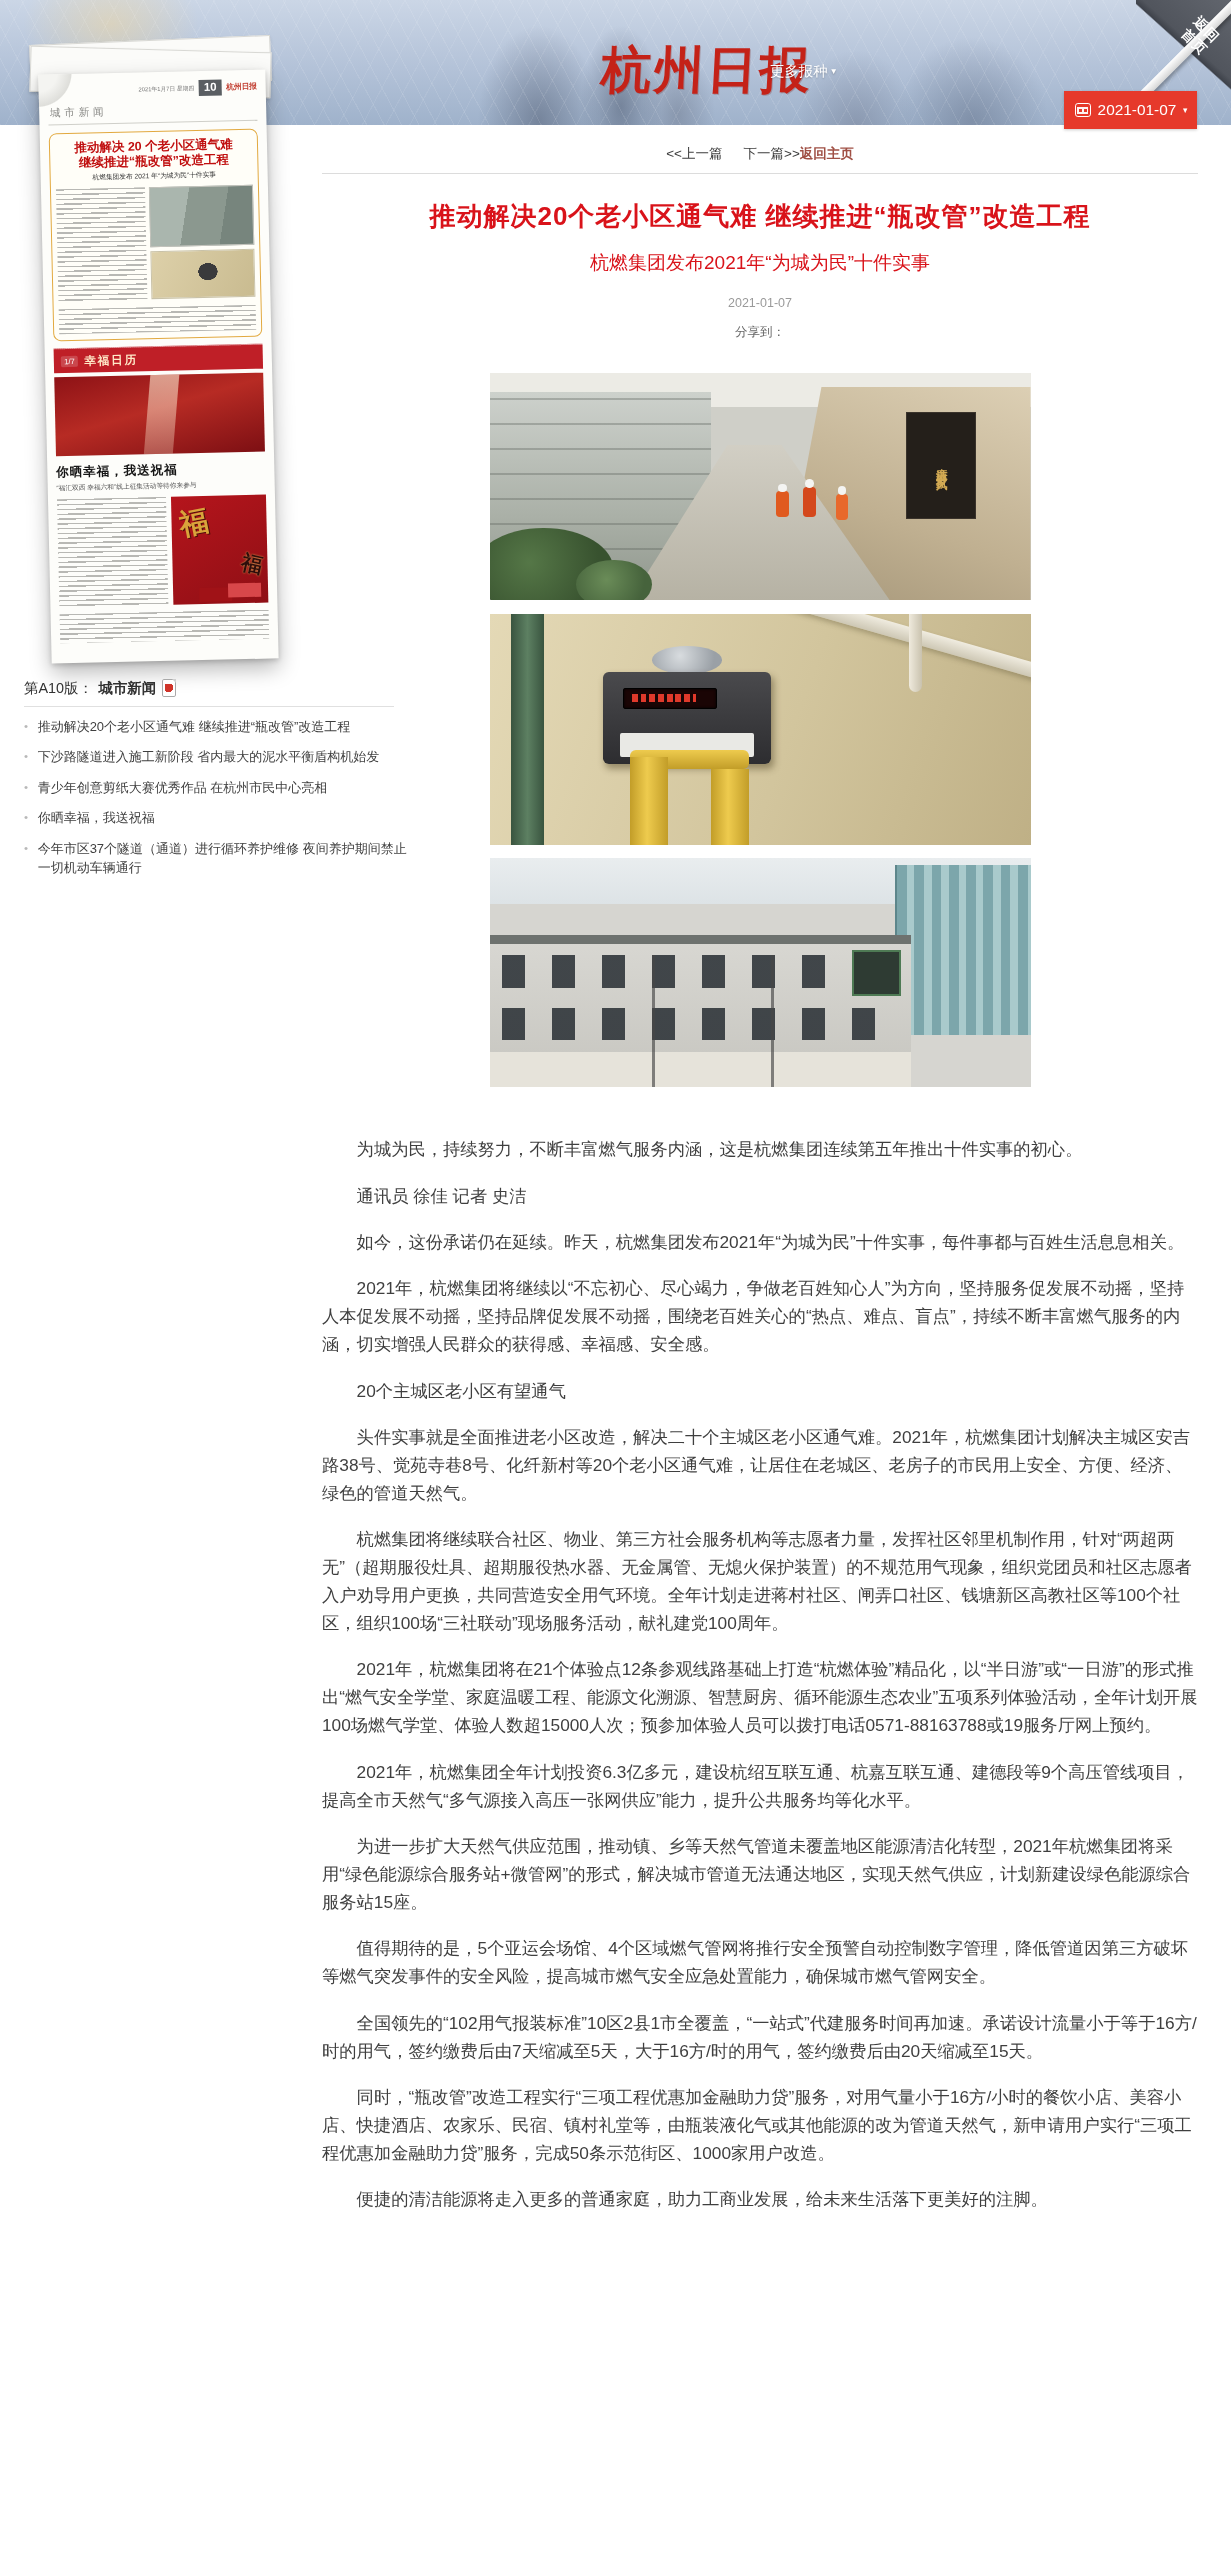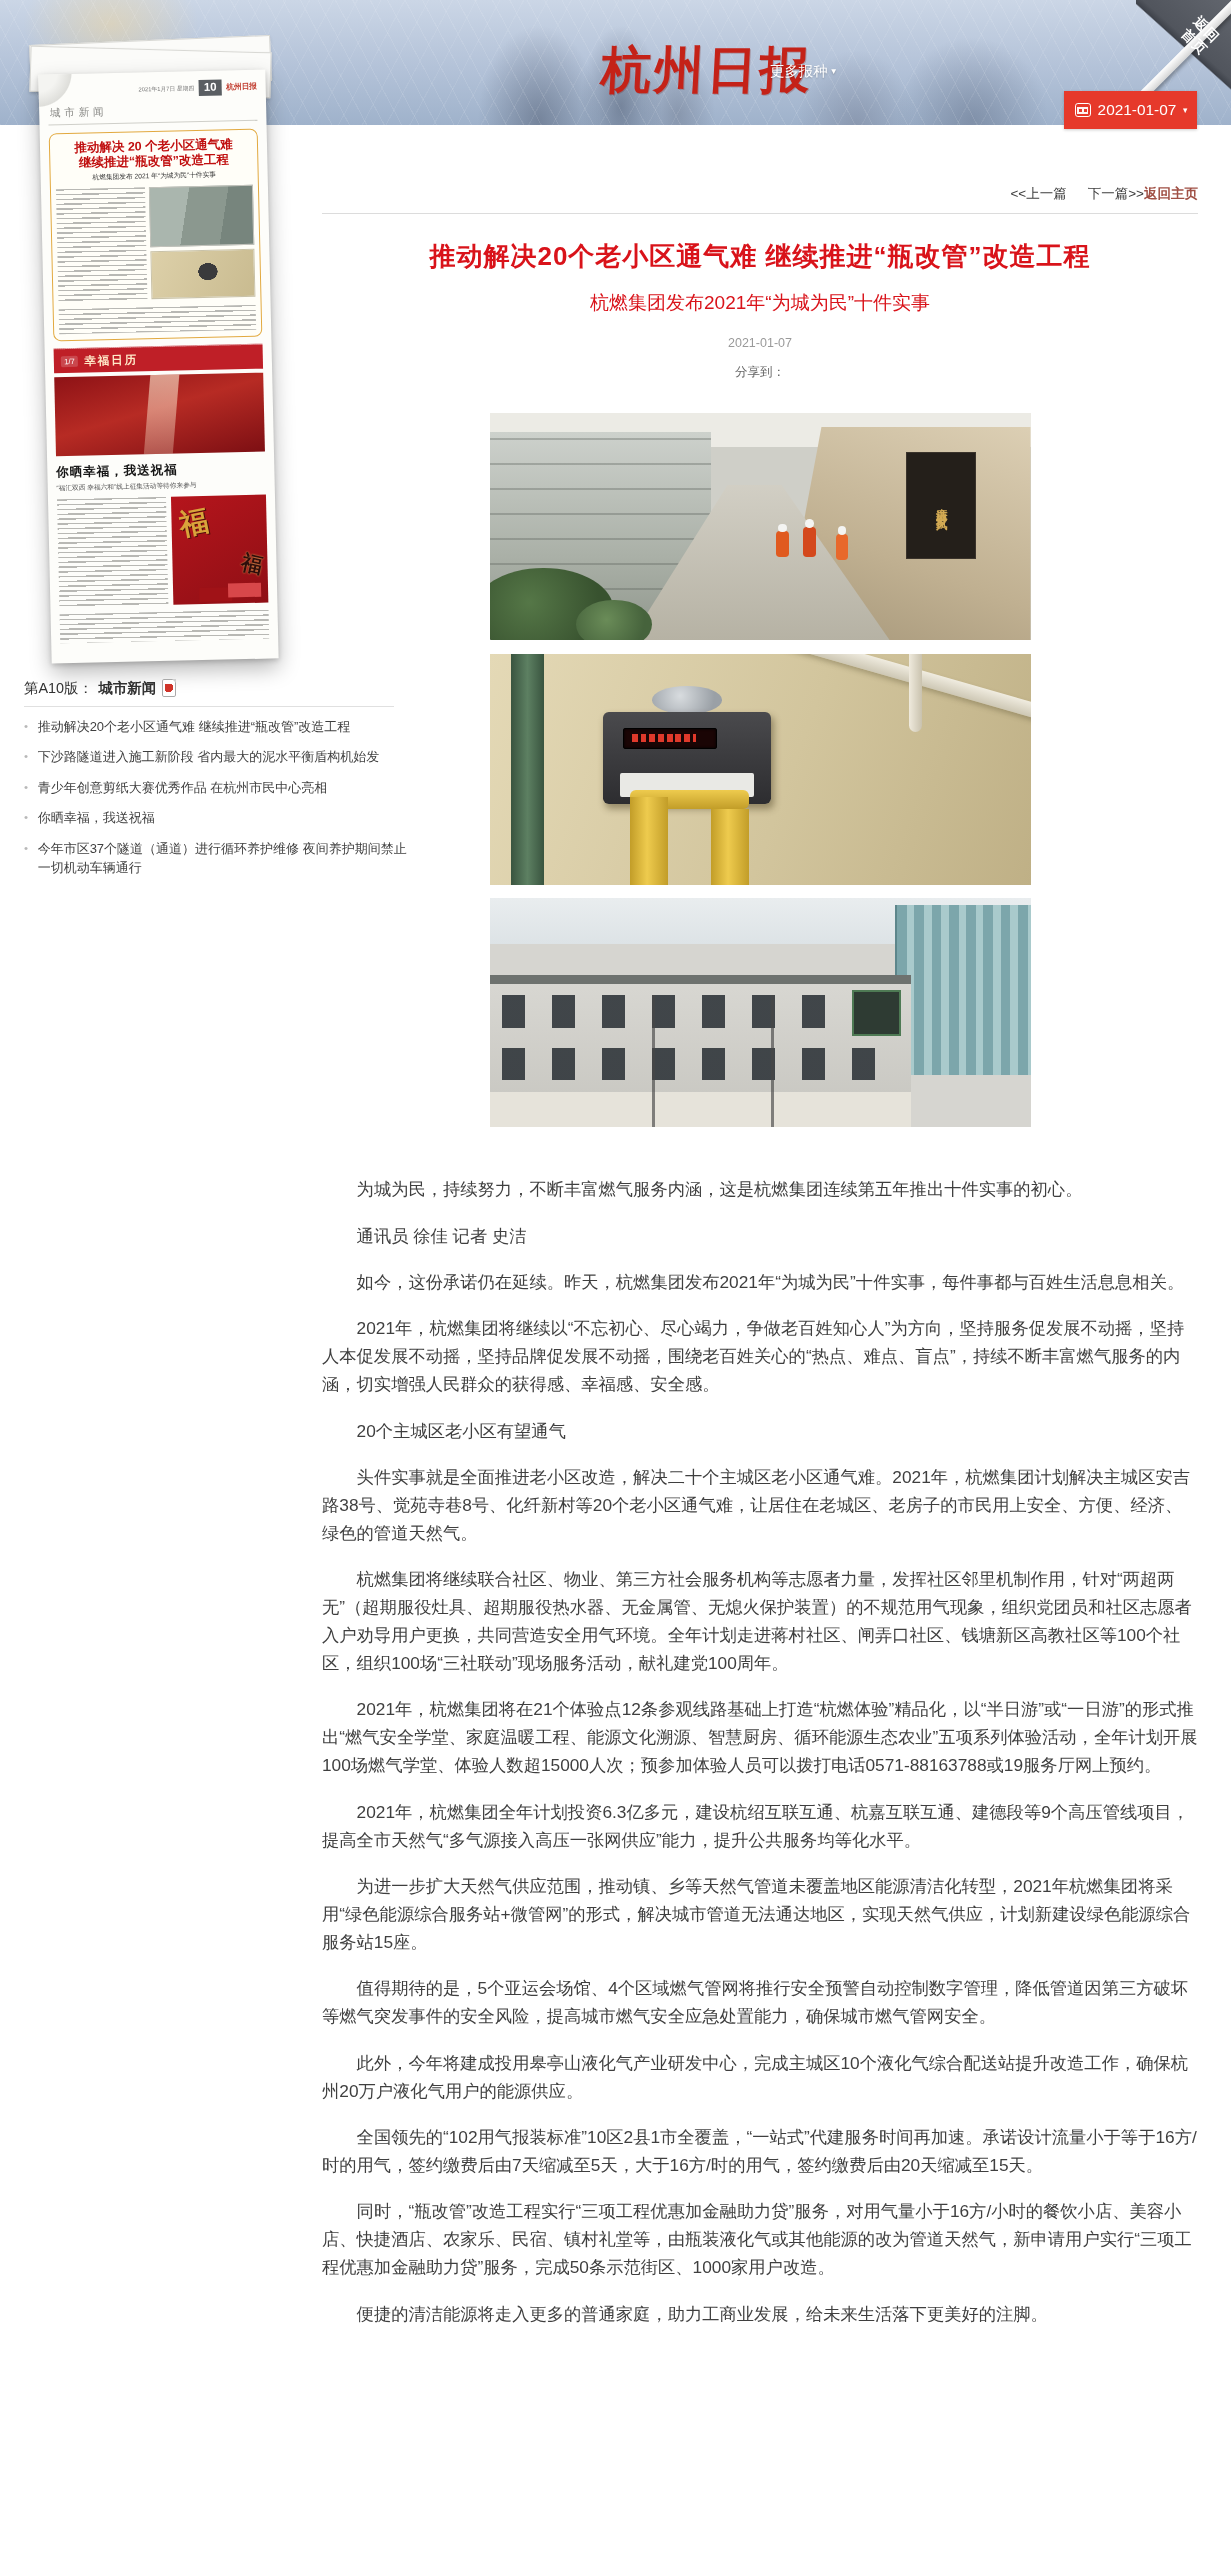--- a/index.html
+++ b/index.html
@@ -118,21 +118,21 @@
   .pdf-icon::after { content:""; position:absolute; right:-1px; top:-1px; border-style:solid;
     border-width:0 4.8px 4.8px 0; border-color:rgba(0,0,0,0) #cfcfcf rgba(0,0,0,0) rgba(0,0,0,0); }
   .sb-div { border-bottom:1px solid #e0e0e0; margin:8.7px 0 9.6px; width:370px; }
   .sb-list { list-style:none; margin:0; padding:0; width:385px; }
   .sb-list li { display:flex; gap:9.6px; font-size:13px; color:#3f3f3f; line-height:19px;
     margin-bottom:11.5px; cursor:pointer; }
   .sb-list .blt { color:#b8b8b8; font-size:11.5px; line-height:19px; }
 
   
   .main-col { margin-left:322px; width:876px; position:relative; z-index:3; }
-  .art-nav { margin-top:60px; display:flex; justify-content:flex-end; align-items:center;
+  .art-nav { margin-top:20px; display:flex; justify-content:center; align-items:center;
     font-size:13.5px; color:#3c3c3c; }
   .art-nav .left a { color:#3c3c3c; text-decoration:none; cursor:pointer; }
   .art-nav .left .sep { display:inline-block; width:21px; }
   .back-main { color:#a05045; cursor:pointer;font-weight:bold; }
   .divider { border-bottom:1px solid #dcdcdc; margin-top:9.6px; }
   .art-title { margin-top:25px; text-align:center; font-size:26px; font-weight:bold;
     color:#d9131a; letter-spacing:1px; }
   .art-subtitle { margin-top:16.4px; text-align:center; font-size:19px; color:#d9131a; }
   .art-date { margin-top:20px; text-align:center; font-size:12.5px; color:#9a9a9a; }
   .art-share { margin-top:14.4px; text-align:center; font-size:12.5px; color:#666; }
@@ -377,21 +377,20 @@
       <p class="para">通讯员 徐佳 记者 史洁</p>
       <p class="para">如今，这份承诺仍在延续。昨天，杭燃集团发布2021年“为城为民”十件实事，每件事都与百姓生活息息相关。</p>
       <p class="para">2021年，杭燃集团将继续以“不忘初心、尽心竭力，争做老百姓知心人”为方向，坚持服务促发展不动摇，坚持人本促发展不动摇，坚持品牌促发展不动摇，围绕老百姓关心的“热点、难点、盲点”，持续不断丰富燃气服务的内涵，切实增强人民群众的获得感、幸福感、安全感。</p>
       <p class="para">20个主城区老小区有望通气</p>
       <p class="para">头件实事就是全面推进老小区改造，解决二十个主城区老小区通气难。2021年，杭燃集团计划解决主城区安吉路38号、觉苑寺巷8号、化纤新村等20个老小区通气难，让居住在老城区、老房子的市民用上安全、方便、经济、绿色的管道天然气。</p>
       <p class="para">杭燃集团将继续联合社区、物业、第三方社会服务机构等志愿者力量，发挥社区邻里机制作用，针对“两超两无”（超期服役灶具、超期服役热水器、无金属管、无熄火保护装置）的不规范用气现象，组织党团员和社区志愿者入户劝导用户更换，共同营造安全用气环境。全年计划走进蒋村社区、闸弄口社区、钱塘新区高教社区等100个社区，组织100场“三社联动”现场服务活动，献礼建党100周年。</p>
       <p class="para">2021年，杭燃集团将在21个体验点12条参观线路基础上打造“杭燃体验”精品化，以“半日游”或“一日游”的形式推出“燃气安全学堂、家庭温暖工程、能源文化溯源、智慧厨房、循环能源生态农业”五项系列体验活动，全年计划开展100场燃气学堂、体验人数超15000人次；预参加体验人员可以拨打电话0571-88163788或19服务厅网上预约。</p>
       <p class="para">2021年，杭燃集团全年计划投资6.3亿多元，建设杭绍互联互通、杭嘉互联互通、建德段等9个高压管线项目，提高全市天然气“多气源接入高压一张网供应”能力，提升公共服务均等化水平。</p>
       <p class="para">为进一步扩大天然气供应范围，推动镇、乡等天然气管道未覆盖地区能源清洁化转型，2021年杭燃集团将采用“绿色能源综合服务站+微管网”的形式，解决城市管道无法通达地区，实现天然气供应，计划新建设绿色能源综合服务站15座。</p>
       <p class="para">值得期待的是，5个亚运会场馆、4个区域燃气管网将推行安全预警自动控制数字管理，降低管道因第三方破坏等燃气突发事件的安全风险，提高城市燃气安全应急处置能力，确保城市燃气管网安全。</p>
-      <p class="para">此外，今年将建成投用皋亭山液化气产业研发中心，完成主城区10个液化气综合配送站提升改造工作，确保杭州20万户液化气用户的能源供应。</p>
       <p class="para">全国领先的“102用气报装标准”10区2县1市全覆盖，“一站式”代建服务时间再加速。承诺设计流量小于等于16方/时的用气，签约缴费后由7天缩减至5天，大于16方/时的用气，签约缴费后由20天缩减至15天。</p>
       <p class="para">同时，“瓶改管”改造工程实行“三项工程优惠加金融助力贷”服务，对用气量小于16方/小时的餐饮小店、美容小店、快捷酒店、农家乐、民宿、镇村礼堂等，由瓶装液化气或其他能源的改为管道天然气，新申请用户实行“三项工程优惠加金融助力贷”服务，完成50条示范街区、1000家用户改造。</p>
       <p class="para">便捷的清洁能源将走入更多的普通家庭，助力工商业发展，给未来生活落下更美好的注脚。</p>
     </div>
 
   </div>
 </div>
 
 
 </body></html>

